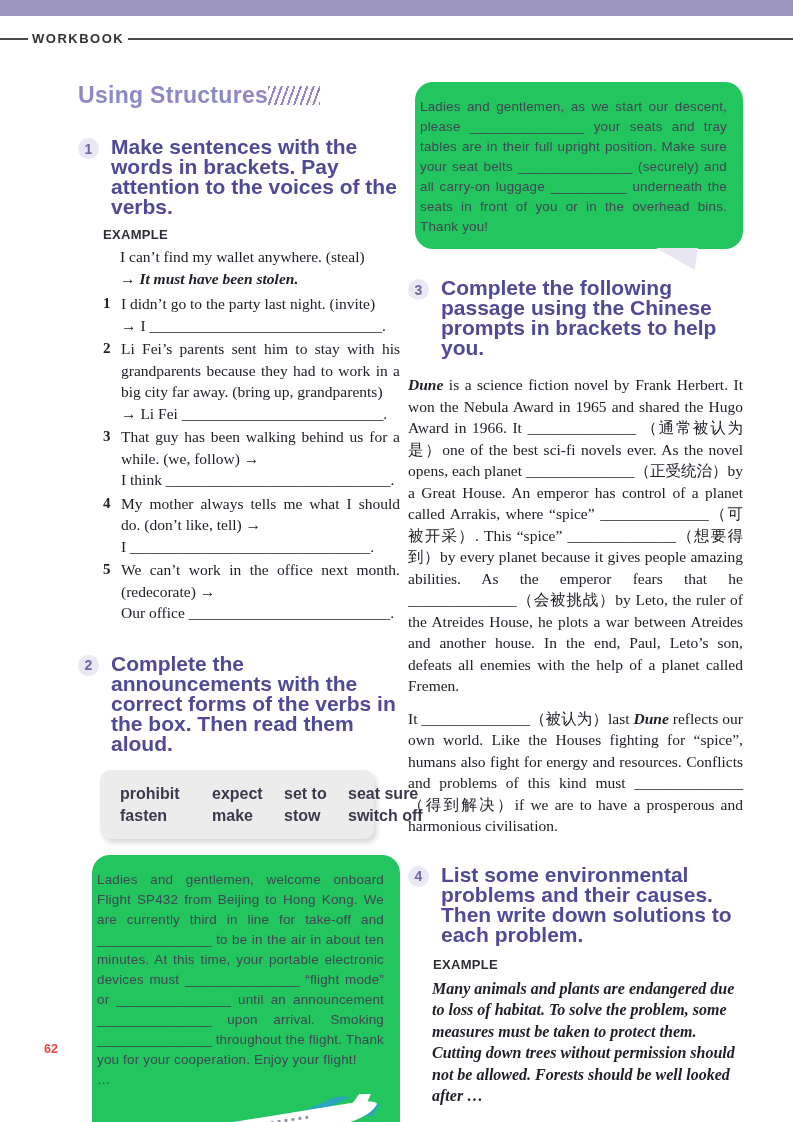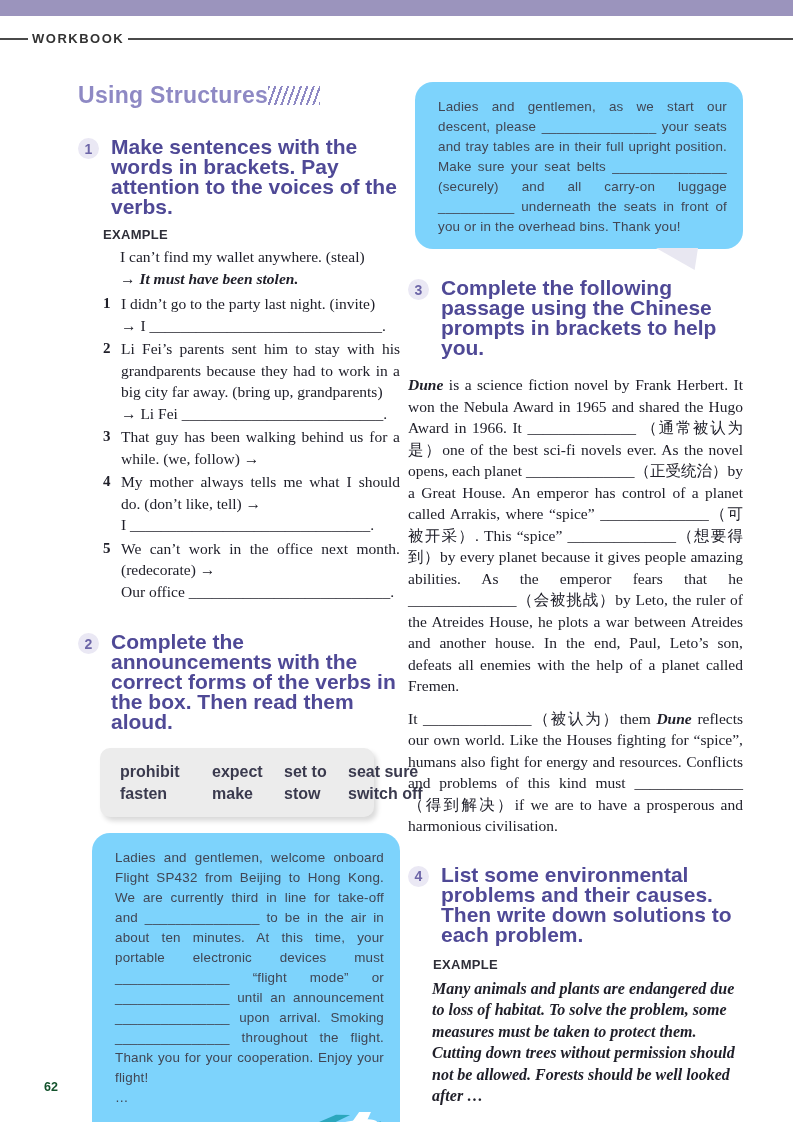--- a/index.html
+++ b/index.html
@@ -46,38 +46,38 @@
   .item-num { flex:0 0 18px; font-family:"Liberation Serif", serif; font-weight:bold; font-size:15px; line-height:21.5px; color:#20202a; }
   .item-body { flex:1; font-size:15.5px; line-height:21.5px; text-align:justify; }
 
   
   .verb-box { margin:16px 0 0 22px; width:274px; background:#ececec; border-radius:10px;
     padding:13px 18px 12px 20px; box-shadow:3px 4px 5px rgba(0,0,0,0.15); }
   .verb-row { display:grid; grid-template-columns:92px 72px 64px auto; }
   .verb-word { font-size:16px; font-weight:bold; color:#3a3a4e; line-height:22px; white-space:nowrap; }
 
   
-  .bubble { background:#7dd3fc; border-radius:18px; padding:15px 16px 12px 23px; }
+  .bubble { background:#22c55e; border-radius:18px; padding:15px 16px 12px 5px; }
   .bubble-text { font-size:13.4px; line-height:20px; color:#41465​4; color:#414654; text-align:justify; letter-spacing:0.2px; }
   .bubble-ellipsis { font-size:13.4px; line-height:20px; color:#414654; }
   .bubble-1 { margin-top:16px; margin-left:14px; width:308px; position:relative; }
   .bubble-2 { margin-left:7px; width:328px; }
   .tail-2 { margin-left:248px; width:42px; height:22px; background:#e8e7f1;
     clip-path:polygon(0 0, 100% 0, 92% 100%); margin-top:-1px; }
 
   .plane-wrap { display:flex; justify-content:flex-end; margin:4px -2px 2px 0; }
 
   
   .passage { margin-top:16px; font-size:15.5px; line-height:21.5px; text-align:justify; }
   .passage + .passage { margin-top:11px; }
 
   
   .ex4-example { margin:6px 0 0 24px; font-size:16px; line-height:21.5px; font-style:italic; font-weight:bold; }
 
-  .page-number { position:absolute; left:44px; top:1080px; font-size:12.5px; font-weight:bold; color:#14532d;text-align:center; }
+  .page-number { position:absolute; left:44px; top:1042px; font-size:12.5px; font-weight:bold; color:#ef4444;text-align:center; }
 </style>
 </head>
 <body>
 
 <div id="page">
 
   <div class="top-bar"></div>
 
   <div class="header-row">
     <div class="rule rule-left"></div>
@@ -114,20 +114,21 @@
         <div class="item-num">2</div>
         <div class="item-body serif">
           <div>Li Fei’s parents sent him to stay with his grandparents because they had to work in a big city far away. (bring up, grandparents)</div>
           <div>→ Li Fei __________________________.</div>
         </div>
       </div>
       <div class="item">
         <div class="item-num">3</div>
         <div class="item-body serif">
           <div>That guy has been walking behind us for a while. (we, follow) →</div>
+          <div>I think _____________________________.</div>
         </div>
       </div>
       <div class="item">
         <div class="item-num">4</div>
         <div class="item-body serif">
           <div>My mother always tells me what I should do. (don’t like, tell) →</div>
           <div>I _______________________________.</div>
         </div>
       </div>
       <div class="item">
@@ -209,21 +210,21 @@
       <div class="bubble-text">Ladies and gentlemen, as we start our descent, please _______________ your seats and tray tables are in their full upright position. Make sure your seat belts _______________ (securely) and all carry-on luggage __________ underneath the seats in front of you or in the overhead bins. Thank you!</div>
     </div>
     <div class="tail-2"></div>
 
     <div class="ex-header" style="margin-top:8px;">
       <div class="ex-badge">3</div>
       <div class="ex-heading">Complete the following passage using the Chinese prompts in brackets to help you.</div>
     </div>
 
     <div class="passage serif"><span class="seg-bi">Dune</span><span> is a science fiction novel by Frank Herbert. It won the Nebula Award in 1965 and shared the Hugo Award in 1966. It ______________ （通常被认为是）one of the best sci-fi novels ever. As the novel opens, each planet ______________（正受统治）by a Great House. An emperor has control of a planet called Arrakis, where “spice” ______________（可被开采）. This “spice” ______________（想要得到）by every planet because it gives people amazing abilities. As the emperor fears that he ______________（会被挑战）by Leto, the ruler of the Atreides House, he plots a war between Atreides and another house. In the end, Paul, Leto’s son, defeats all enemies with the help of a planet called Fremen.</span></div>
-    <div class="passage serif"><span>It ______________（被认为）them </span><span class="seg-bi">Dune</span><span> reflects our own world. Like the Houses fighting for “spice”, humans also fight for energy and resources. Conflicts and problems of this kind must ______________（得到解决）if we are to have a prosperous and harmonious civilisation.</span></div>
+    <div class="passage serif"><span>It ______________（被认为）last </span><span class="seg-bi">Dune</span><span> reflects our own world. Like the Houses fighting for “spice”, humans also fight for energy and resources. Conflicts and problems of this kind must ______________（得到解决）if we are to have a prosperous and harmonious civilisation.</span></div>
 
     <div class="ex-header" style="margin-top:28px;">
       <div class="ex-badge">4</div>
       <div class="ex-heading">List some environmental problems and their causes. Then write down solutions to each problem.</div>
     </div>
     <div class="example-label" style="margin-top:12px;">EXAMPLE</div>
     <div class="ex4-example serif">Many animals and plants are endangered due to loss of habitat. To solve the problem, some measures must be taken to protect them. Cutting down trees without permission should not be allowed. Forests should be well looked after …</div>
 
   </div>
 

